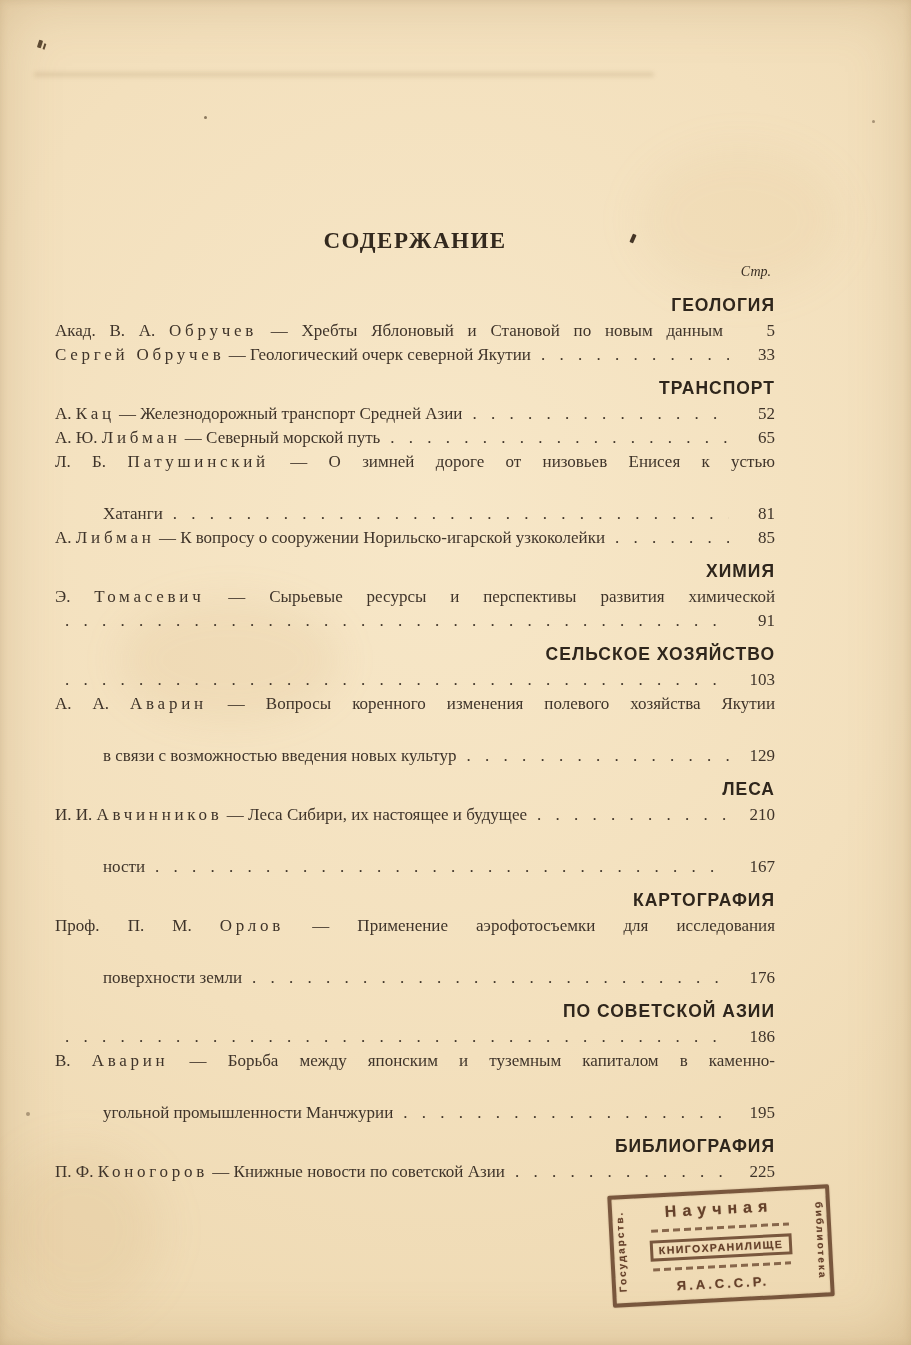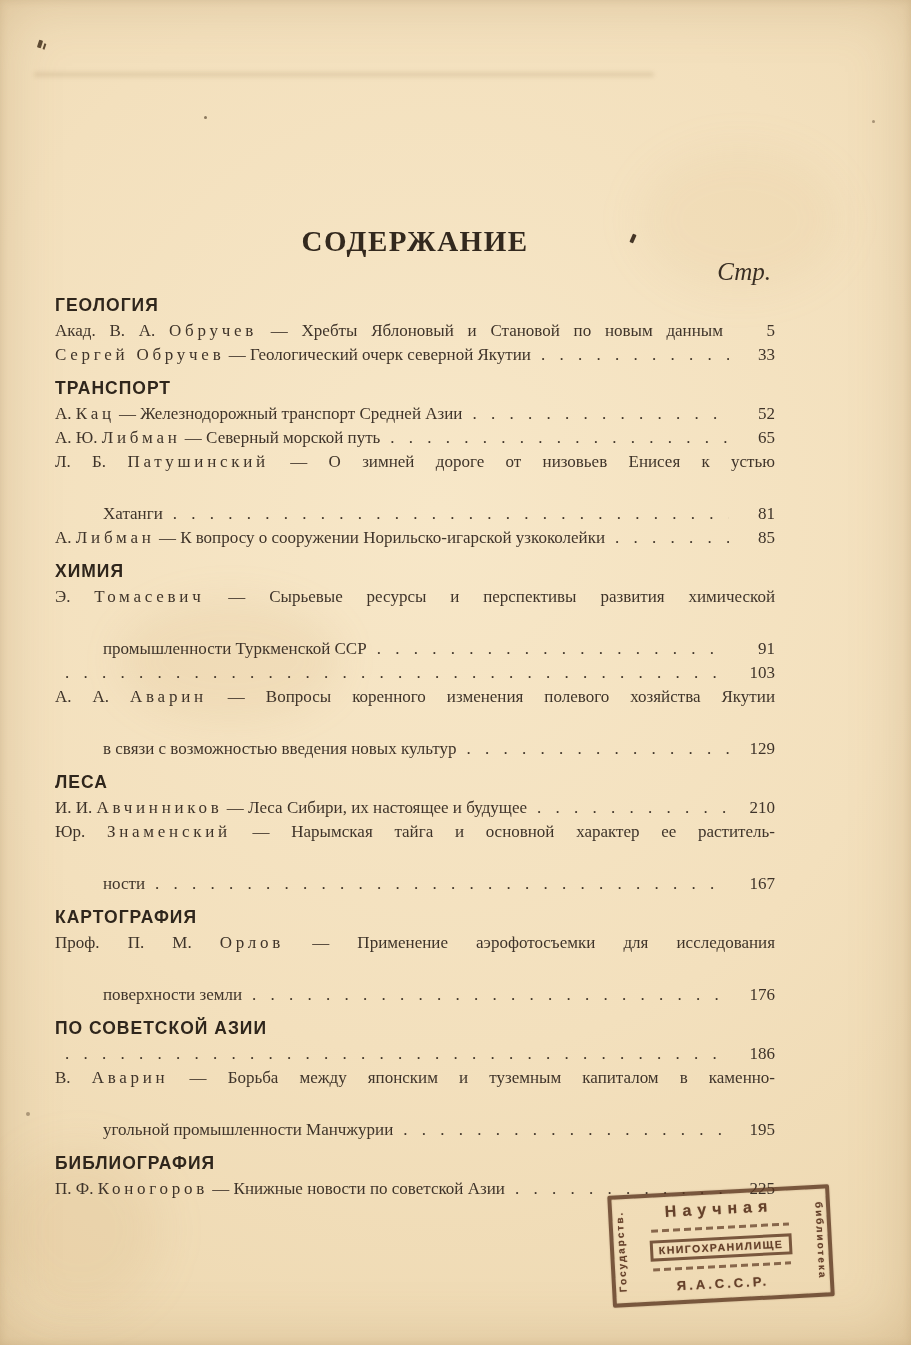--- a/index.html
+++ b/index.html
@@ -20,29 +20,29 @@
     background:rgba(150,120,80,.18); border-radius:3px; filter:blur(2px); }
   .speck { position:absolute; background:#5d4a33; border-radius:1px; }
   .speck.a { left:38px; top:40px; width:4px; height:8px; transform:rotate(18deg); box-shadow:5px 1px 0 -1px #5d4a33; }
   .speck.b { left:204px; top:116px; width:3px; height:3px; border-radius:50%; opacity:.7; }
   .speck.c { left:631px; top:234px; width:4px; height:9px; transform:rotate(24deg); background:#453627; }
   .speck.d { left:26px; top:1112px; width:4px; height:4px; border-radius:50%; opacity:.45; }
   .speck.e { left:872px; top:120px; width:3px; height:3px; border-radius:50%; opacity:.5; }
 
   .toc { position:absolute; left:55px; top:226px; width:720px; }
   .doc-title {
-    text-align:center; font-weight:bold; font-size:29px; letter-spacing:1.5px;
+    text-align:center; font-weight:bold; font-size:23px; letter-spacing:1.5px;
     color:#33291e; line-height:30px;
   }
   .page-label {
-    text-align:right; font-style:italic; font-size:25px; line-height:24px;
+    text-align:right; font-style:italic; font-size:14px; line-height:24px;
     margin-top:4px; padding-right:4px; color:#3a2f24;
   }
   .heading {
-    text-align:left; font-family:"Liberation Sans","DejaVu Sans",sans-serif;
+    text-align:right; font-family:"Liberation Sans","DejaVu Sans",sans-serif;
     font-weight:bold; font-size:17.5px; letter-spacing:1px; line-height:24px;
     margin-top:9px; margin-bottom:2px; color:#2f261c;
   }
   .entry { font-size:17px; }
   .line { line-height:24px; }
   .line.flex { display:flex; align-items:baseline; }
   .line.justify { text-align:justify; text-align-last:justify; }
   .line.l2 .content { padding-left:48px;margin-top:28px; }
   .content.stretch { flex:1; text-align:justify; text-align-last:justify; padding-right:10px; }
   .author-name { letter-spacing:.22em; }
@@ -144,27 +144,27 @@
               <span class="dots">. . . . . . . . . . . . . . . . . . . . . . . . . . . . . . . . . . . . . . . . . . . . . . . . . . . . . . . . . . . . . . . . . . . . . . . . . . . . . . . . </span>
               <span class="pageno">85</span>
             </div>
           </div>
         </div>
         <div class="section-block">
           <div class="heading">ХИМИЯ</div>
           <div class="entry">
             <div class="line justify"><span class="content"><span class="author-prefix">Э. </span><span class="author-name">Томасевич</span><span class="sep"> — </span><span class="ttl">Сырьевые ресурсы и перспективы развития химической</span></span></div>
             <div class="line flex l2">
-              <span class="content">промышленности Туркменской ССР</span>
               <span class="dots">. . . . . . . . . . . . . . . . . . . . . . . . . . . . . . . . . . . . . . . . . . . . . . . . . . . . . . . . . . . . . . . . . . . . . . . . . . . . . . . . </span>
               <span class="pageno">91</span>
             </div>
           </div>
         </div>
         <div class="section-block">
+          <div class="heading">СЕЛЬСКОЕ ХОЗЯЙСТВО</div>
           <div class="entry">
             <div class="line flex">
               <span class="dots">. . . . . . . . . . . . . . . . . . . . . . . . . . . . . . . . . . . . . . . . . . . . . . . . . . . . . . . . . . . . . . . . . . . . . . . . . . . . . . . . </span>
               <span class="pageno">103</span>
             </div>
           </div>
           <div class="entry">
             <div class="line justify"><span class="content"><span class="author-prefix">А. А. </span><span class="author-name">Аварин</span><span class="sep"> — </span><span class="ttl">Вопросы коренного изменения полевого хозяйства Якутии</span></span></div>
             <div class="line flex l2">
               <span class="content">в связи с возможностью введения новых культур</span>
@@ -176,21 +176,20 @@
         <div class="section-block">
           <div class="heading">ЛЕСА</div>
           <div class="entry">
             <div class="line flex">
               <span class="content"><span class="author-prefix">И. И. </span><span class="author-name">Авчинников</span><span class="sep"> — </span><span class="ttl">Леса Сибири, их настоящее и будущее</span></span>
               <span class="dots">. . . . . . . . . . . . . . . . . . . . . . . . . . . . . . . . . . . . . . . . . . . . . . . . . . . . . . . . . . . . . . . . . . . . . . . . . . . . . . . . </span>
               <span class="pageno">210</span>
             </div>
           </div>
           <div class="entry">
-            <div class="line justify"><span class="content"><span class="author-prefix">Юр. </span><span class="author-name">Знаменский</span><span class="sep"> — </span><span class="ttl">Нарымская тайга и основной характер ее раститель-</span></span></div>
             <div class="line flex l2">
               <span class="content">ности</span>
               <span class="dots">. . . . . . . . . . . . . . . . . . . . . . . . . . . . . . . . . . . . . . . . . . . . . . . . . . . . . . . . . . . . . . . . . . . . . . . . . . . . . . . . </span>
               <span class="pageno">167</span>
             </div>
           </div>
         </div>
         <div class="section-block">
           <div class="heading">КАРТОГРАФИЯ</div>
           <div class="entry">

